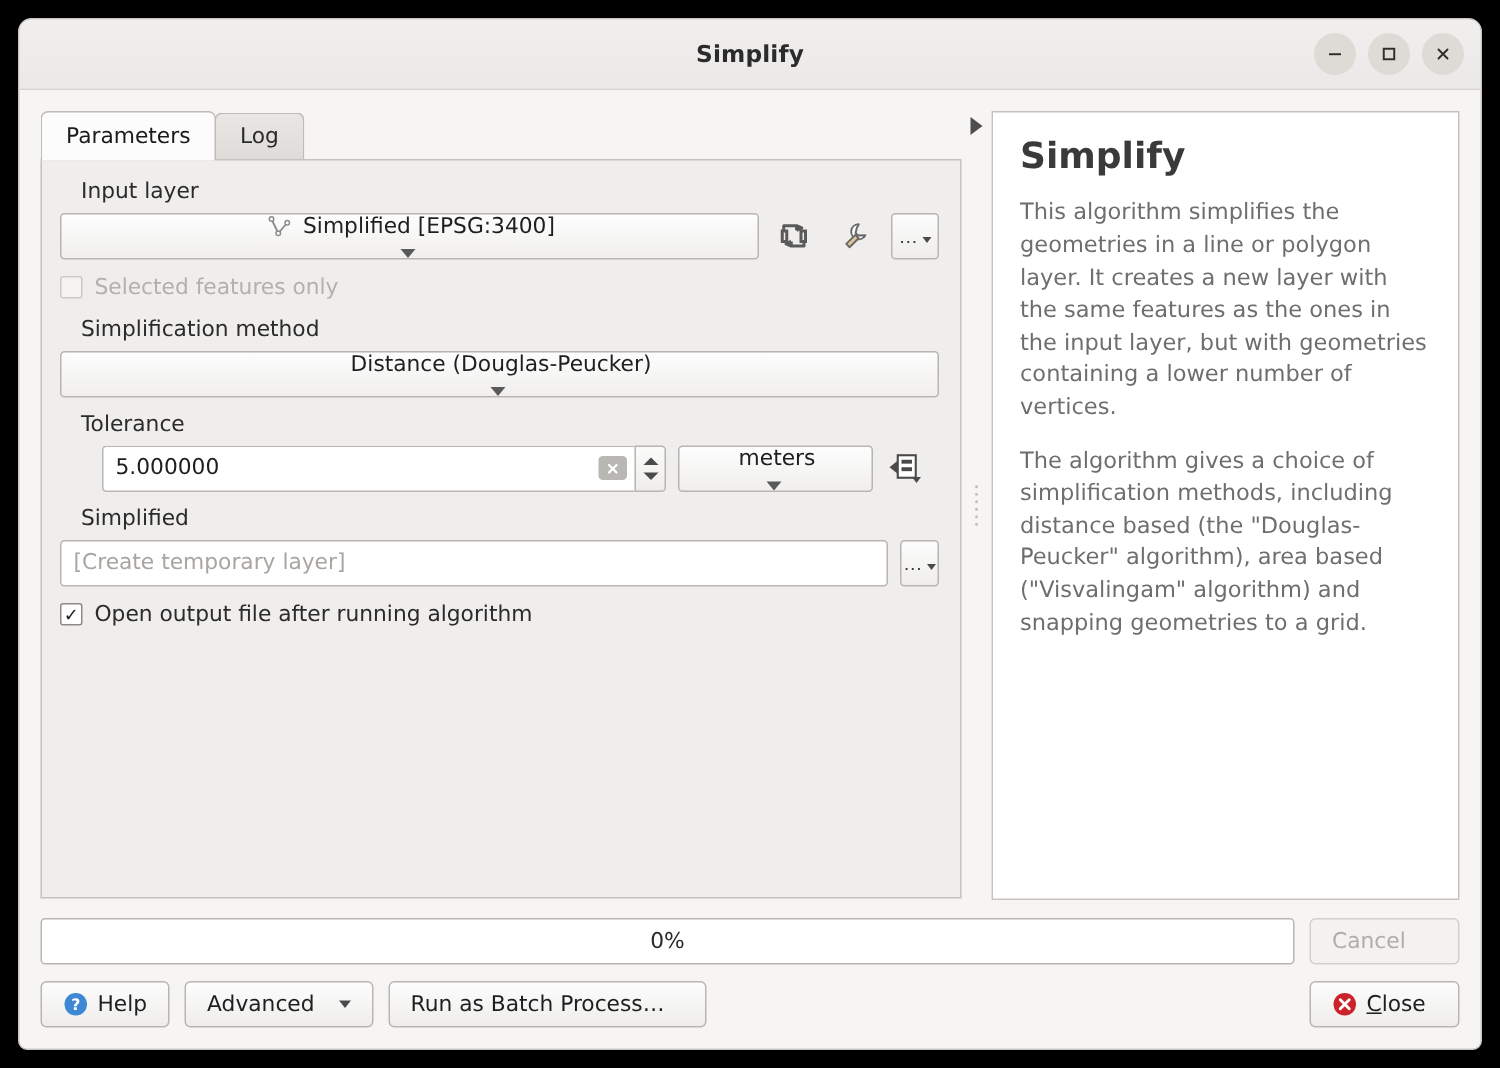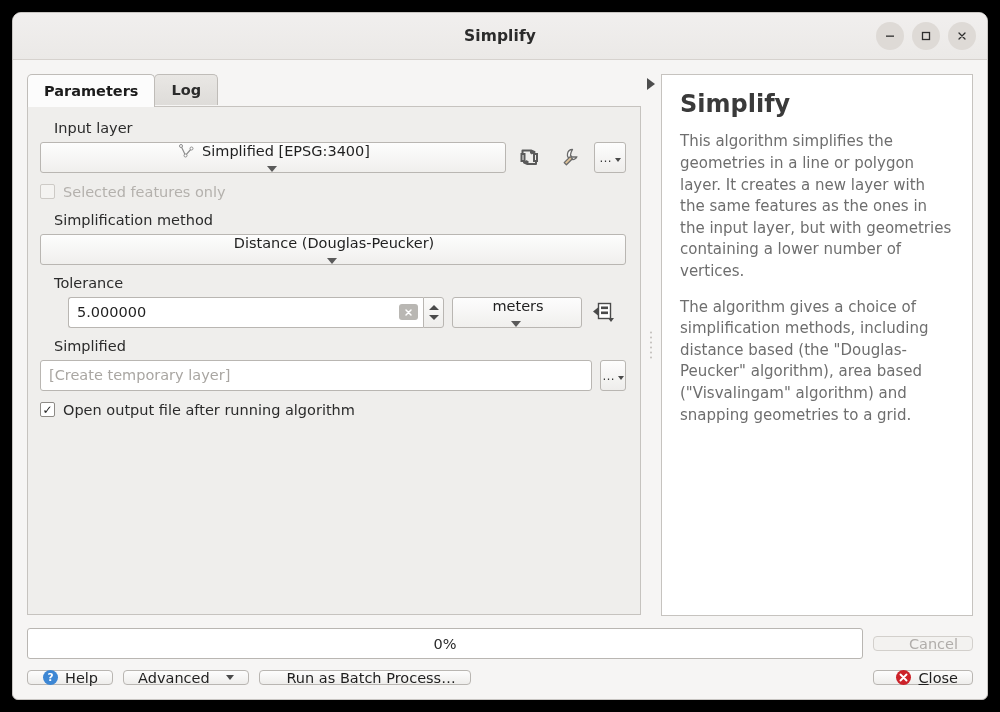--- a/index.html
+++ b/index.html
@@ -78,26 +78,25 @@
   .left-pane {
     width: 614px;
     flex: 0 0 614px;
     display: flex;
     flex-direction: column;
     min-height: 0;
   }
 
   .tabbar {
     display: flex;
-    align-items: flex-start;
+    align-items: center;
     height: 33px;
     flex: 0 0 33px;
     position: relative;
     z-index: 2;
-    font-weight: bold;
   }
   .tab {
     height: 31px;
     padding: 0 16px;
     display: flex;
     align-items: center;
     font-size: 14.5px;
     color: #2b2b2b;
     border: 1px solid #bfbcb8;
     border-bottom: none;
@@ -319,28 +318,28 @@
     border: 1px solid #b9b6b2;
     border-radius: 3px;
     background: #ffffff;
     display: flex; align-items: center; justify-content: center;
     font-size: 14.5px;
     color: #2b2b2b;
     position: relative;
     overflow: hidden;
   }
   .btn {
-    height: 15px;
+    height: 31px;
     min-width: 86px;
     border: 1px solid #b9b6b2;
     border-radius: 4px;
     background: linear-gradient(180deg, #fdfdfd 0%, #eeedeb 100%);
     font-size: 14.5px;
     color: #1f1f1f;
-    display: flex; align-items: center; justify-content: flex-end;
+    display: flex; align-items: center; justify-content: flex-start;
     gap: 6px;
     cursor: pointer;
     padding: 0 14px;
     font-family: "DejaVu Sans", sans-serif;
   }
   .btn.disabled {
     color: #b0adaa;
     background: #f3f2f0;
     border-color: #d3d0cc;
     cursor: default;

